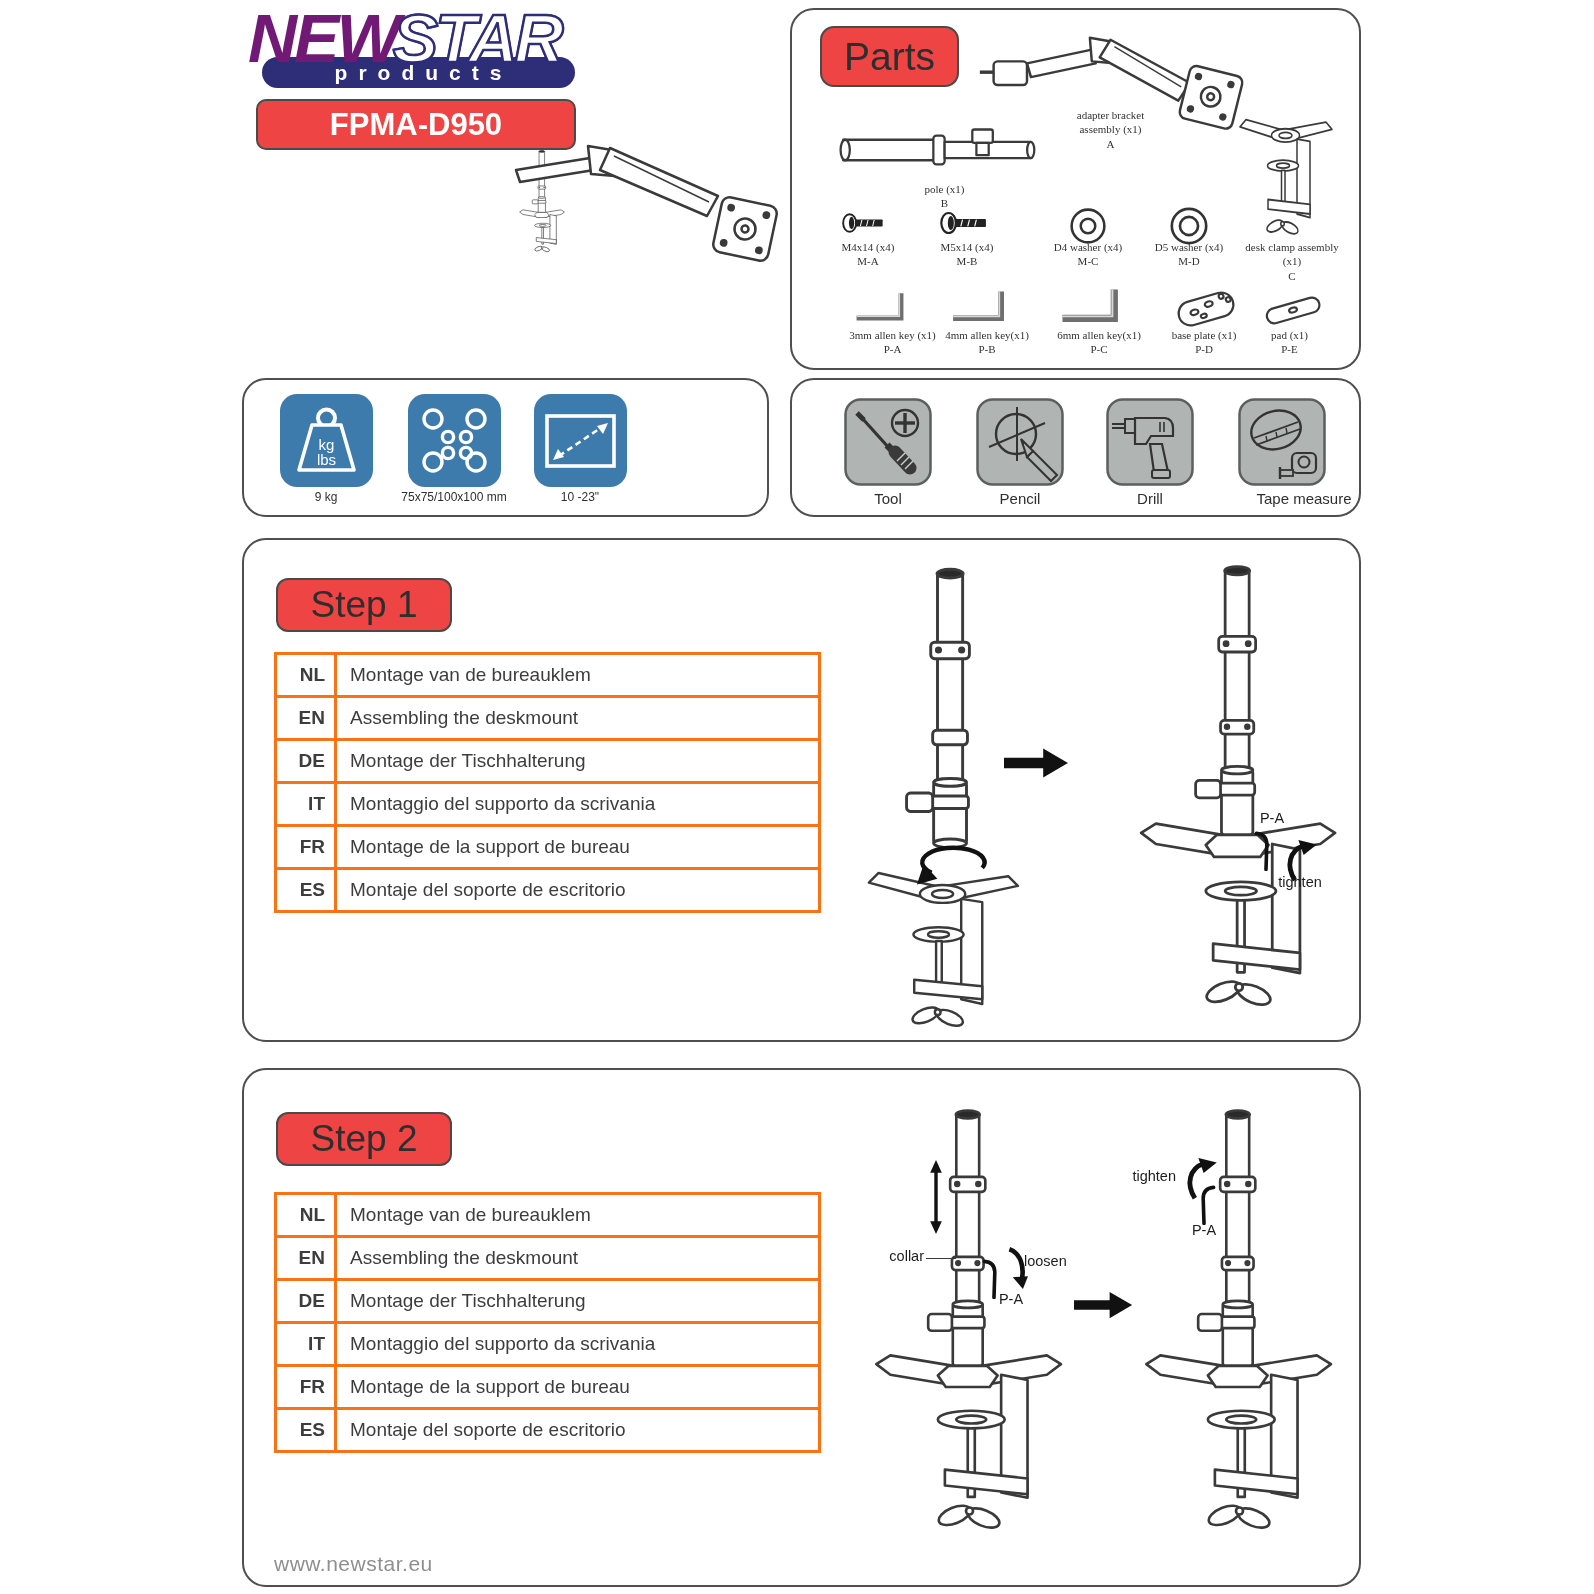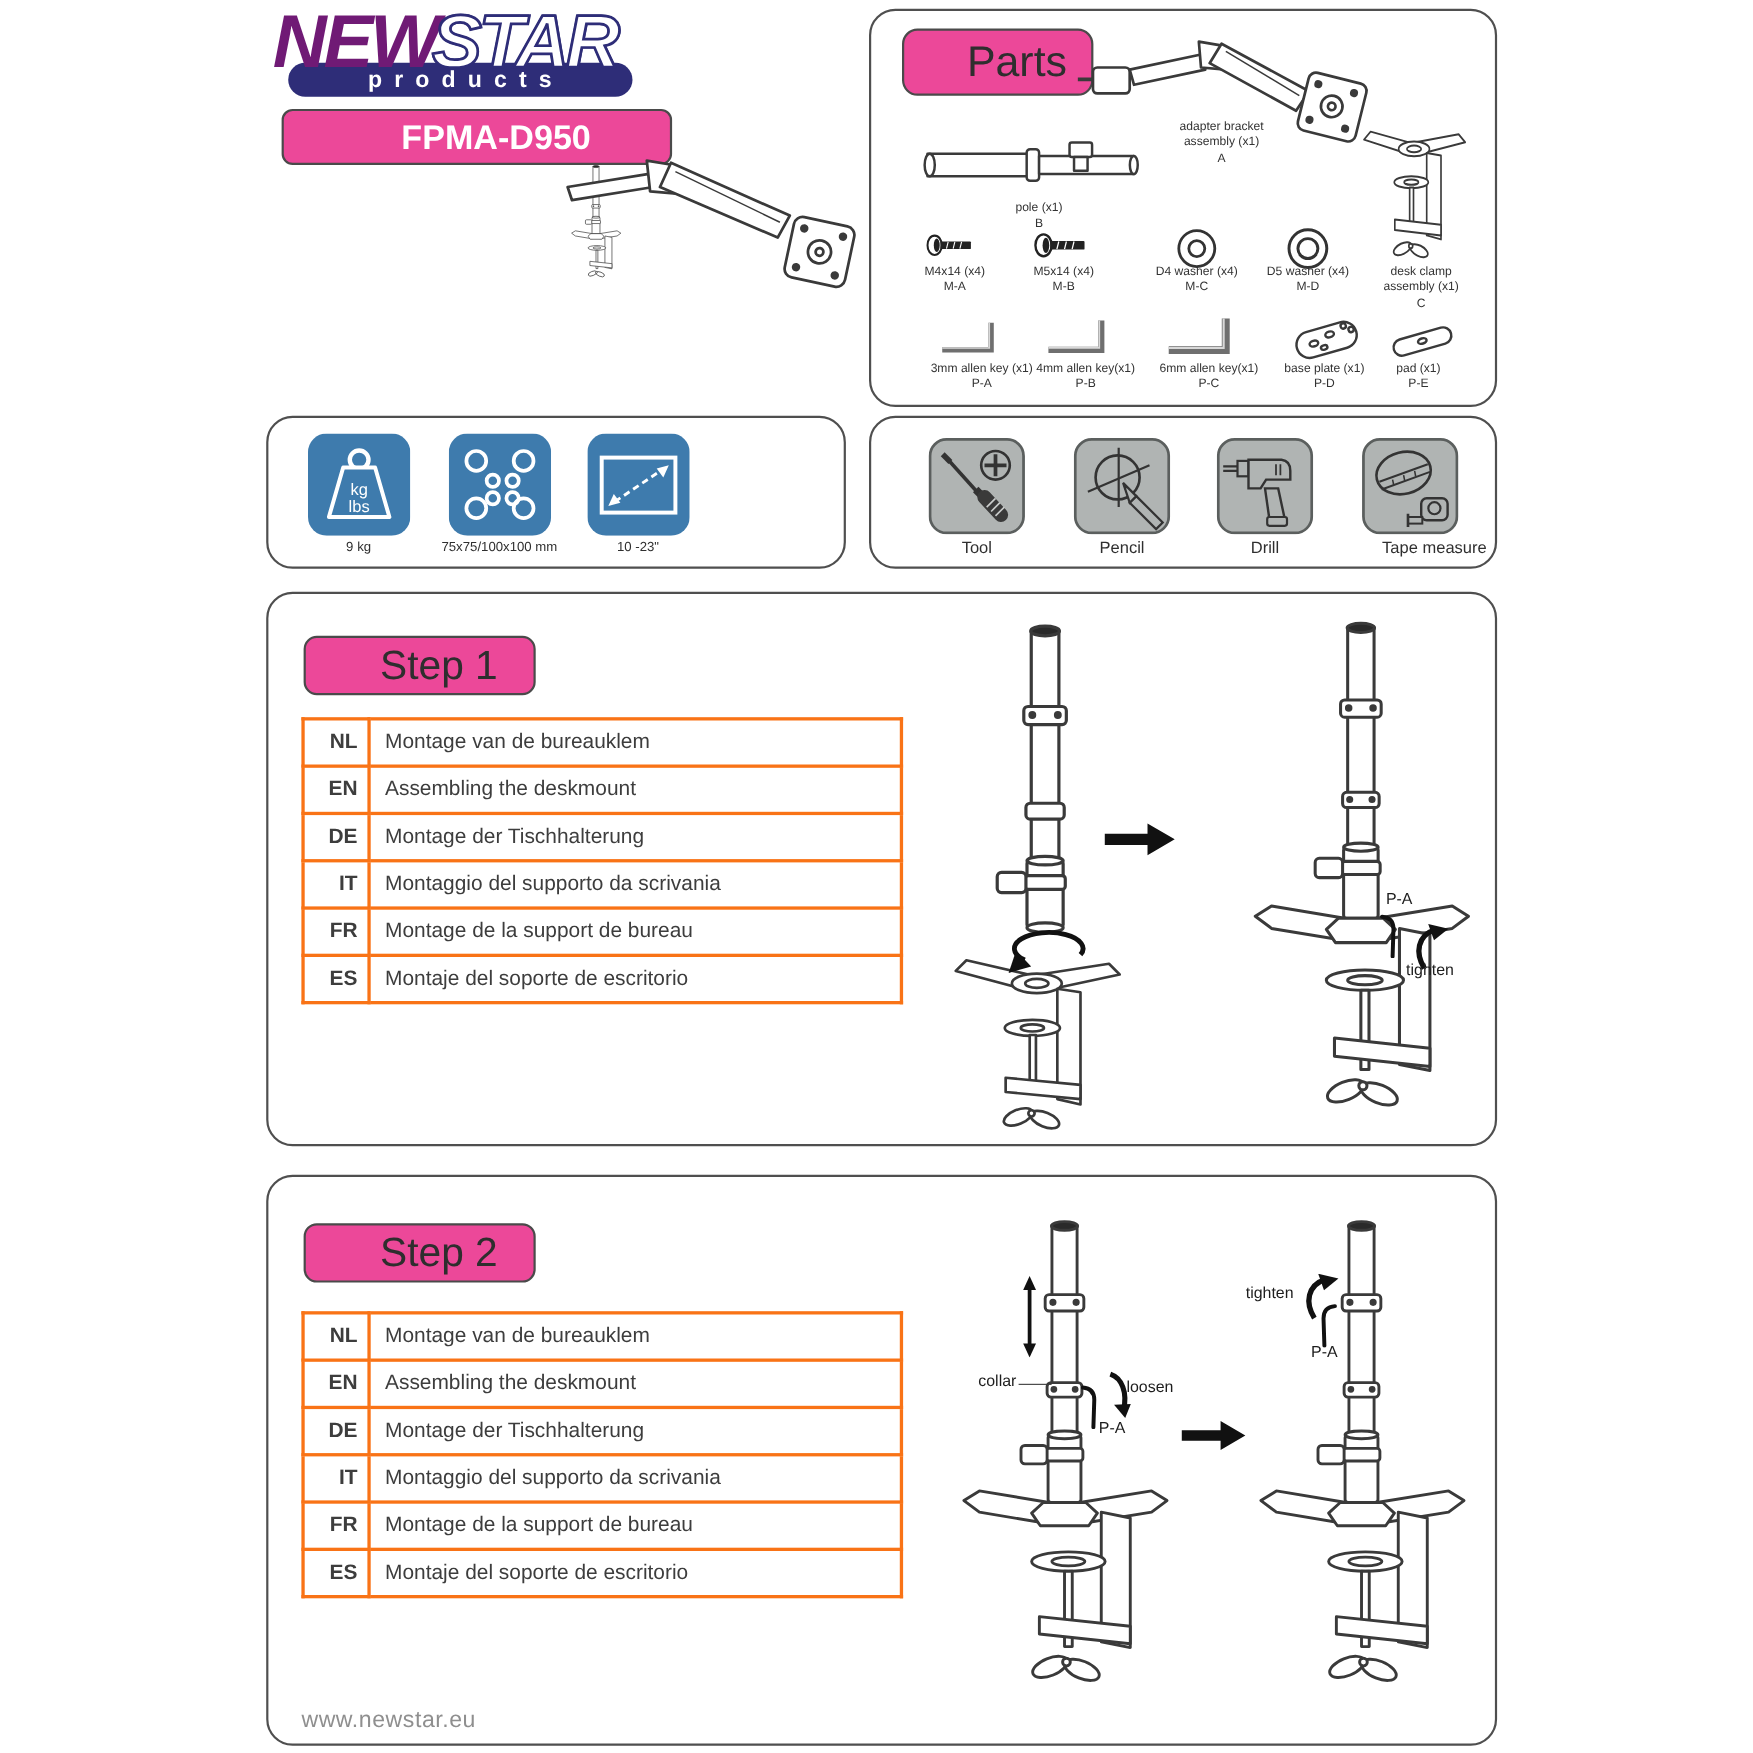--- a/index.html
+++ b/index.html
@@ -7,38 +7,38 @@
         font-family:"Liberation Sans",sans-serif;overflow:hidden;color:#333;}
   .abs{position:absolute;}
   
   .panel{position:absolute;border:2.5px solid #4f4f4f;border-radius:24px;background:#fff;}
   #parts-panel{left:790px;top:8px;width:567px;height:358px;}
   #specs-panel{left:242px;top:378px;width:523px;height:135px;}
   #tools-panel{left:790px;top:378px;width:567px;height:135px;}
   #step1-panel{left:242px;top:538px;width:1115px;height:500px;}
   #step2-panel{left:242px;top:1068px;width:1115px;height:515px;}
   
-  .orange-badge{position:absolute;background:#ec4899;border:2.5px solid #4a4a4a;
-        color:#2e2e2e;display:flex;align-items:center;justify-content:center;padding-left:35px;}
+  .orange-badge{position:absolute;background:#ef4444;border:2.5px solid #4a4a4a;
+        color:#2e2e2e;display:flex;align-items:center;justify-content:center;}
   #model-badge{left:256px;top:99px;width:316px;height:47px;border-radius:10px;
         font-size:31px;font-weight:bold;color:#fff;}
   #parts-badge{left:28px;top:16px;width:135px;height:57px;border-radius:14px;font-size:39px;}
   .step-badge{left:32px;width:172px;height:50px;border-radius:12px;font-size:37px;}
   
   #logo{left:248px;top:4px;width:360px;height:100px;}
   .logo-text{position:relative;z-index:2;font-size:68px;font-weight:bold;font-style:italic;
         letter-spacing:-3px;line-height:1;white-space:nowrap;}
   .logo-new{color:#701a75;}
   .logo-star{color:#ffffff;-webkit-text-stroke:2.5px #2e2d78;
         text-shadow:1px 0 #2e2d78,-1px 0 #2e2d78,0 1px #2e2d78,0 -1px #2e2d78;margin-left:-5px;}
   #products-pill{position:absolute;z-index:1;left:14px;top:53px;width:313px;height:31px;
         background:#2e2d78;border-radius:16px;color:#fff;font-size:21px;font-weight:bold;
         letter-spacing:11px;display:flex;align-items:center;justify-content:center;padding-left:10px;box-sizing:border-box;}
   
-  .part-label{position:absolute;font-size:11px;line-height:1.3;color:#333;text-align:center;}
+  .part-label{position:absolute;font-size:11px;line-height:1.3;color:#333;text-align:center;font-family:Liberation Serif, serif;}
   .part-label span{display:block;}
   .spec-label{position:absolute;font-size:12px;color:#2f2f2f;text-align:center;}
   .tool-label{position:absolute;font-size:15px;color:#2f2f2f;text-align:center;}
   .ann{position:absolute;font-size:14.5px;color:#1d1d1d;}
   .leader{position:absolute;height:0;border-top:1.5px solid #3a3a3a;}
   #website{left:30px;top:482px;font-size:21px;color:#8f8f8f;letter-spacing:.5px;position:absolute;}
   
   .lang-table{position:absolute;border-collapse:collapse;background:#fff;}
   .lang-table td{border:3px solid #f97316;font-size:19px;color:#3d3d3d;height:40px;}
   .lang-table td.lang{width:44px;min-width:44px;text-align:right;padding:0 9px 0 4px;font-weight:bold;}

